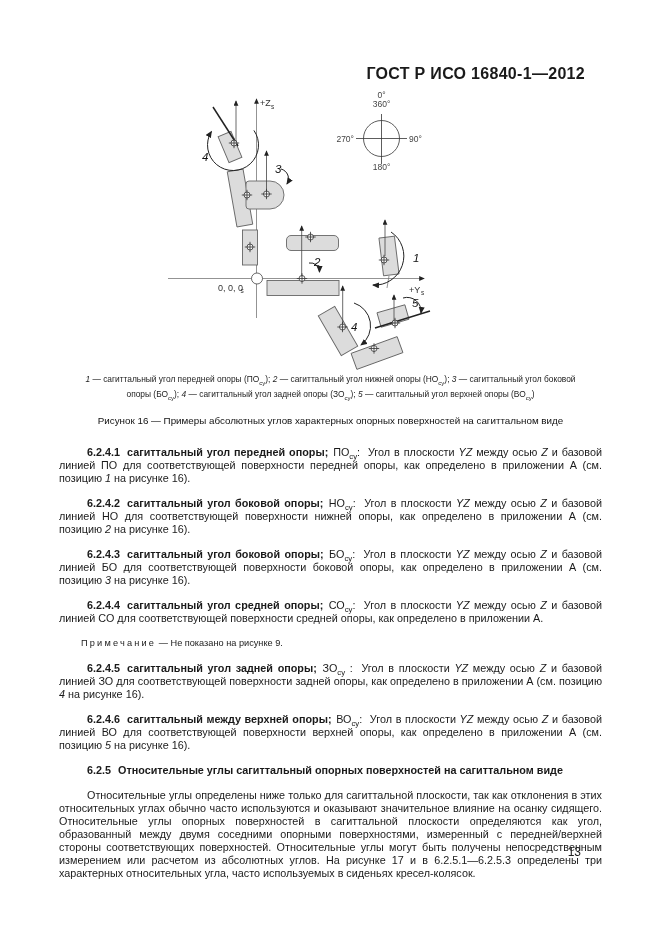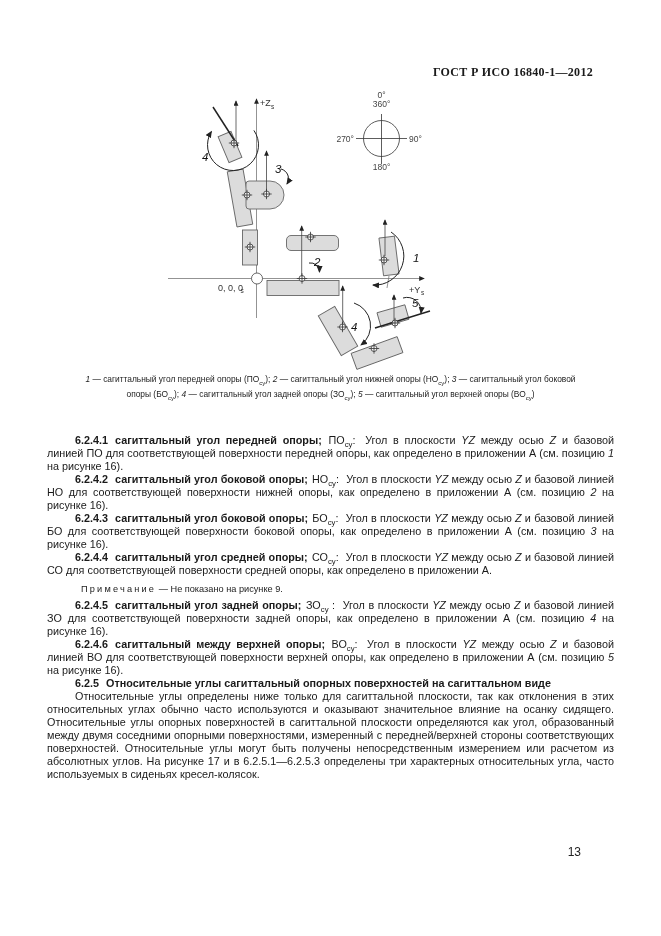--- a/index.html
+++ b/index.html
@@ -3,22 +3,22 @@
 <meta charset="utf-8">
 <style>
   html,body{margin:0;padding:0;}
   body{
     width:661px;height:936px;background:#ffffff;
     font-family:"Liberation Sans",sans-serif;color:#1a1a1a;
     position:relative;overflow:hidden;
   }
   .page{position:absolute;inset:0;background:#fff;}
   .hdr{
-    position:absolute;top:65px;right:68px;
-    font-weight:bold;font-size:12px;letter-spacing:.3px;white-space:nowrap;font-family:Liberation Serif, serif;
+    position:absolute;top:65px;right:76px;
+    font-weight:bold;font-size:16px;letter-spacing:.3px;white-space:nowrap;
   }
   .fig{position:absolute;left:150px;top:88px;width:330px;height:290px;}
   .fig text{font-family:"Liberation Sans",sans-serif;fill:#333;}
   .fig .lbl{font-size:11.5px;font-style:italic;fill:#111;}
   .fig .axlbl{font-size:9px;fill:#333;}
   .fig .axsub{font-size:6.5px;fill:#333;}
   .fig .cmp{font-size:8.5px;fill:#444;}
   .shp{fill:#dcdcdc;stroke:#666;stroke-width:.9;}
   .arr{stroke:#444;stroke-width:.8;fill:none;}
   .axisln{stroke:#777;stroke-width:.8;fill:none;}
@@ -30,21 +30,21 @@
     text-align:center;font-size:8.4px;line-height:15px;color:#222;
   }
   .figtitle{
     position:absolute;left:40px;top:415px;width:581px;
     text-align:center;font-size:9.8px;color:#111;
   }
   .bodytext{
     position:absolute;left:47px;top:434px;width:567px;
     font-size:10.8px;line-height:13px;text-align:justify;
   }
-  .bodytext p{margin:0;text-indent:28px;}
+  .bodytext p{margin:12px;text-indent:28px;}
   .cnum{margin-right:7px;}
   .csym{margin-left:1px;margin-right:4px;}
   p.note{font-size:9.2px;margin:6px 0 3px 0;}
   .note-label{letter-spacing:2.2px;padding-left:6px;}
   sub{font-size:72%;line-height:0;}
   .pgnum{position:absolute;top:845px;right:80px;font-size:12px;color:#222;}
 </style>
 </head>
 <body>
 
@@ -157,20 +157,21 @@
       <text class="cmp" x="381.5" y="170" text-anchor="middle">180°</text>
       <text class="cmp" x="354" y="141.5" text-anchor="end">270°</text>
     </g>
   </svg>
 
   <div class="cap">
     <div><i>1</i> — сагиттальный угол передней опоры (ПО<sub>су</sub>); <i>2</i> — сагиттальный угол нижней опоры (НО<sub>су</sub>); <i>3</i> — сагиттальный угол боковой</div>
     <div>опоры (БО<sub>су</sub>); <i>4</i> — сагиттальный угол задней опоры (ЗО<sub>су</sub>); <i>5</i> — сагиттальный угол верхней опоры (ВО<sub>су</sub>)</div>
   </div>
 
+  <div class="figtitle">Рисунок 16 — Примеры абсолютных углов характерных опорных поверхностей на сагиттальном виде</div>
 
   <div class="bodytext">
     <p>
       <b class="cnum">6.2.4.1</b><b>сагиттальный угол передней опоры;</b>
       <span class="csym">ПО<sub>су</sub>:</span>
       <span>Угол в плоскости <i>YZ</i> между осью <i>Z</i> и базовой линией ПО для соответствующей поверхности передней опоры, как определено в приложении А (см. позицию <i>1</i> на рисунке 16).</span>
     </p>
     <p>
       <b class="cnum">6.2.4.2</b><b>сагиттальный угол боковой опоры;</b>
       <span class="csym">НО<sub>су</sub>:</span>

